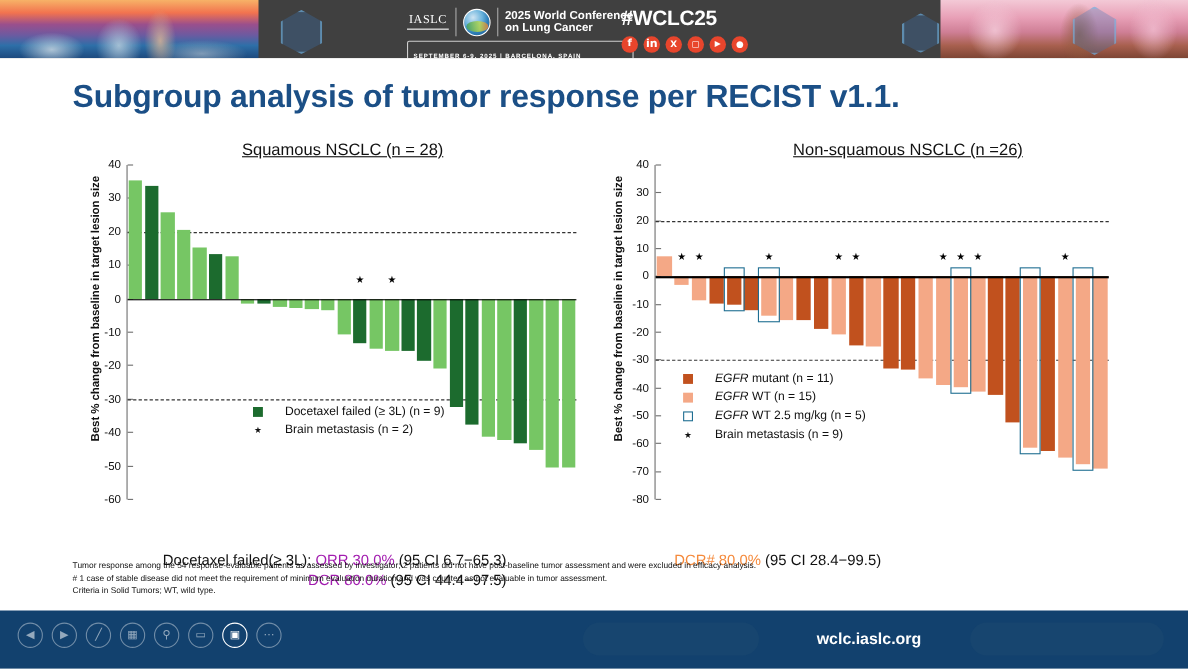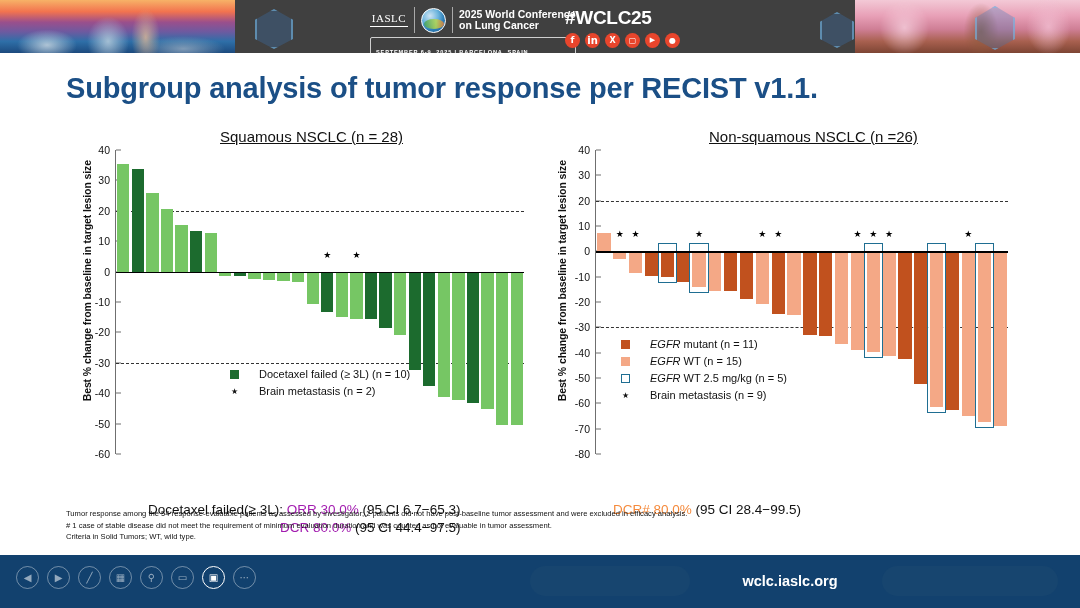--- a/index.html
+++ b/index.html
@@ -82,21 +82,21 @@
   .zeroline{position:absolute;left:0;right:0;height:1.7px;background:#000;}
   .dashline{position:absolute;left:0;right:0;height:0;border-top:1px dashed #333;}
 
   .bars{position:absolute;left:0;top:0;right:0;bottom:0;}
   .bar{position:absolute;bottom:auto;}
   .star{position:absolute;transform:translateX(-50%);font-size:12px;line-height:10px;color:#000;font-family:"DejaVu Sans",sans-serif;}
   .boxmark{position:absolute;border:1.8px solid #1f6e92;background:transparent;box-sizing:border-box;}
 
   .ctitle{position:absolute;top:0;font-size:15px;font-weight:400;color:#111;text-decoration:underline;white-space:nowrap;}
   .ctitle-left{left:150px;}
-  .ctitle-right{left:164px;}
+  .ctitle-right{left:176px;}
 
   .legend{position:absolute;font-size:11px;color:#111;line-height:17px;}
   .legend-row{display:flex;align-items:center;gap:20px;white-space:nowrap;}
   .swatch{width:9px;height:9px;flex:0 0 9px;}
   .swatch.hollow{background:transparent;border:1.6px solid #1f6e92;box-sizing:border-box;}
   .swatch.starch{background:transparent;display:flex;align-items:center;justify-content:center;font-size:12px;line-height:9px;font-family:"DejaVu Sans",sans-serif;}
 
   .summary{position:absolute;font-size:13.5px;color:#111;line-height:18px;white-space:nowrap;}
   .sum-l2{text-align:right;}
   .green{color:#a21caf;}
@@ -225,21 +225,21 @@
           <div class="bar" style="left: 380.023px; top: 121.6px; width: 12.24px; height: 152.912px; background: rgb(118, 198, 100);"></div>
           <div class="bar" style="left: 394.594px; top: 121.6px; width: 12.24px; height: 153.216px; background: rgb(118, 198, 100);"></div>
         </div>
         <div class="zeroline" style="top: 121.6px;"></div>
         <div class="star" style="left: 211.286px; top: 99.6px; font-size: 9px;">★</div>
         <div class="star" style="left: 240.429px; top: 99.6px; font-size: 9px;">★</div>
       </div>
     <div class="legend" id="legendL" style="left:160px;top:238px;">
         <div class="legend-row">
           <div class="swatch" style="background: rgb(28, 107, 46);"></div>
-          <div>Docetaxel failed (≥ 3L) (n = 10)</div>
+          <div>Docetaxel failed (≥ 3L) (n = 9)</div>
         </div>
         <div class="legend-row">
           <div class="swatch starch" style="font-size: 8px;">★</div>
           <div>Brain metastasis (n = 2)</div>
         </div>
       </div>
   </div>
 
   <div class="summary" style="left:148px;top:448px;">
     <div><span>Docetaxel failed(≥ 3L): </span><span class="green">ORR 30.0%</span><span> (95 CI 6.7−65.3)</span></div>

